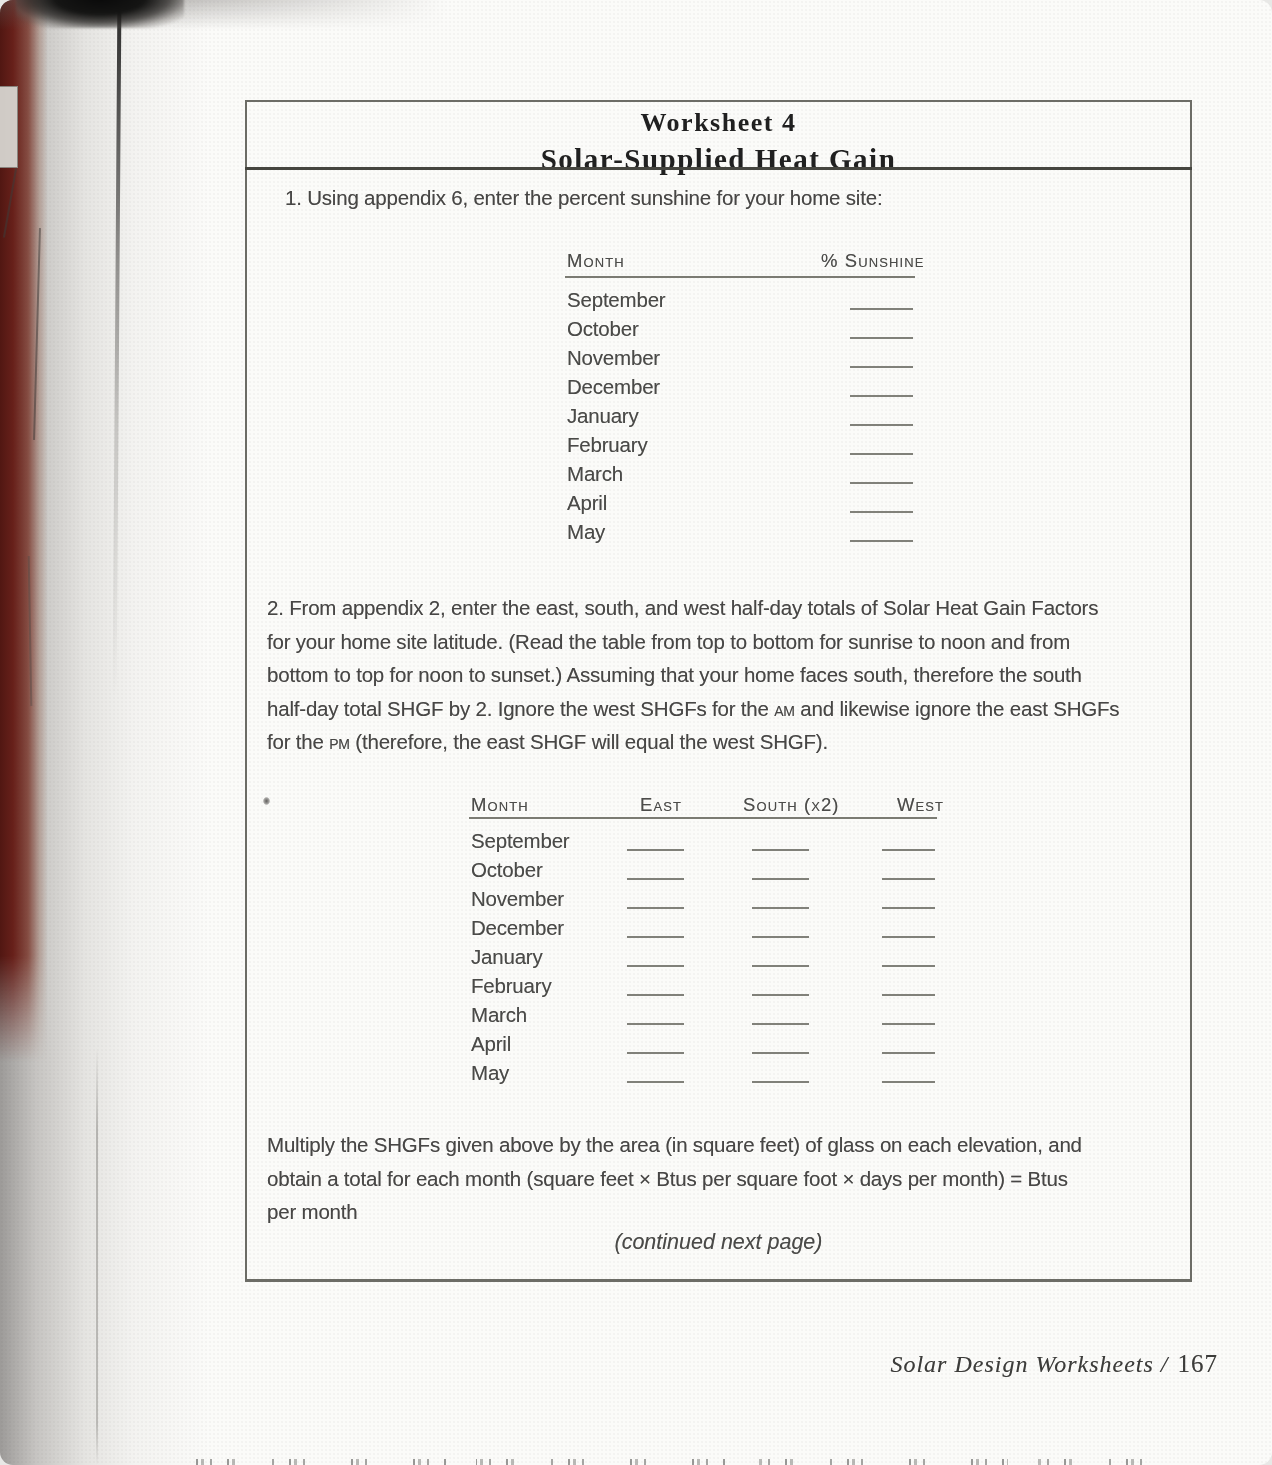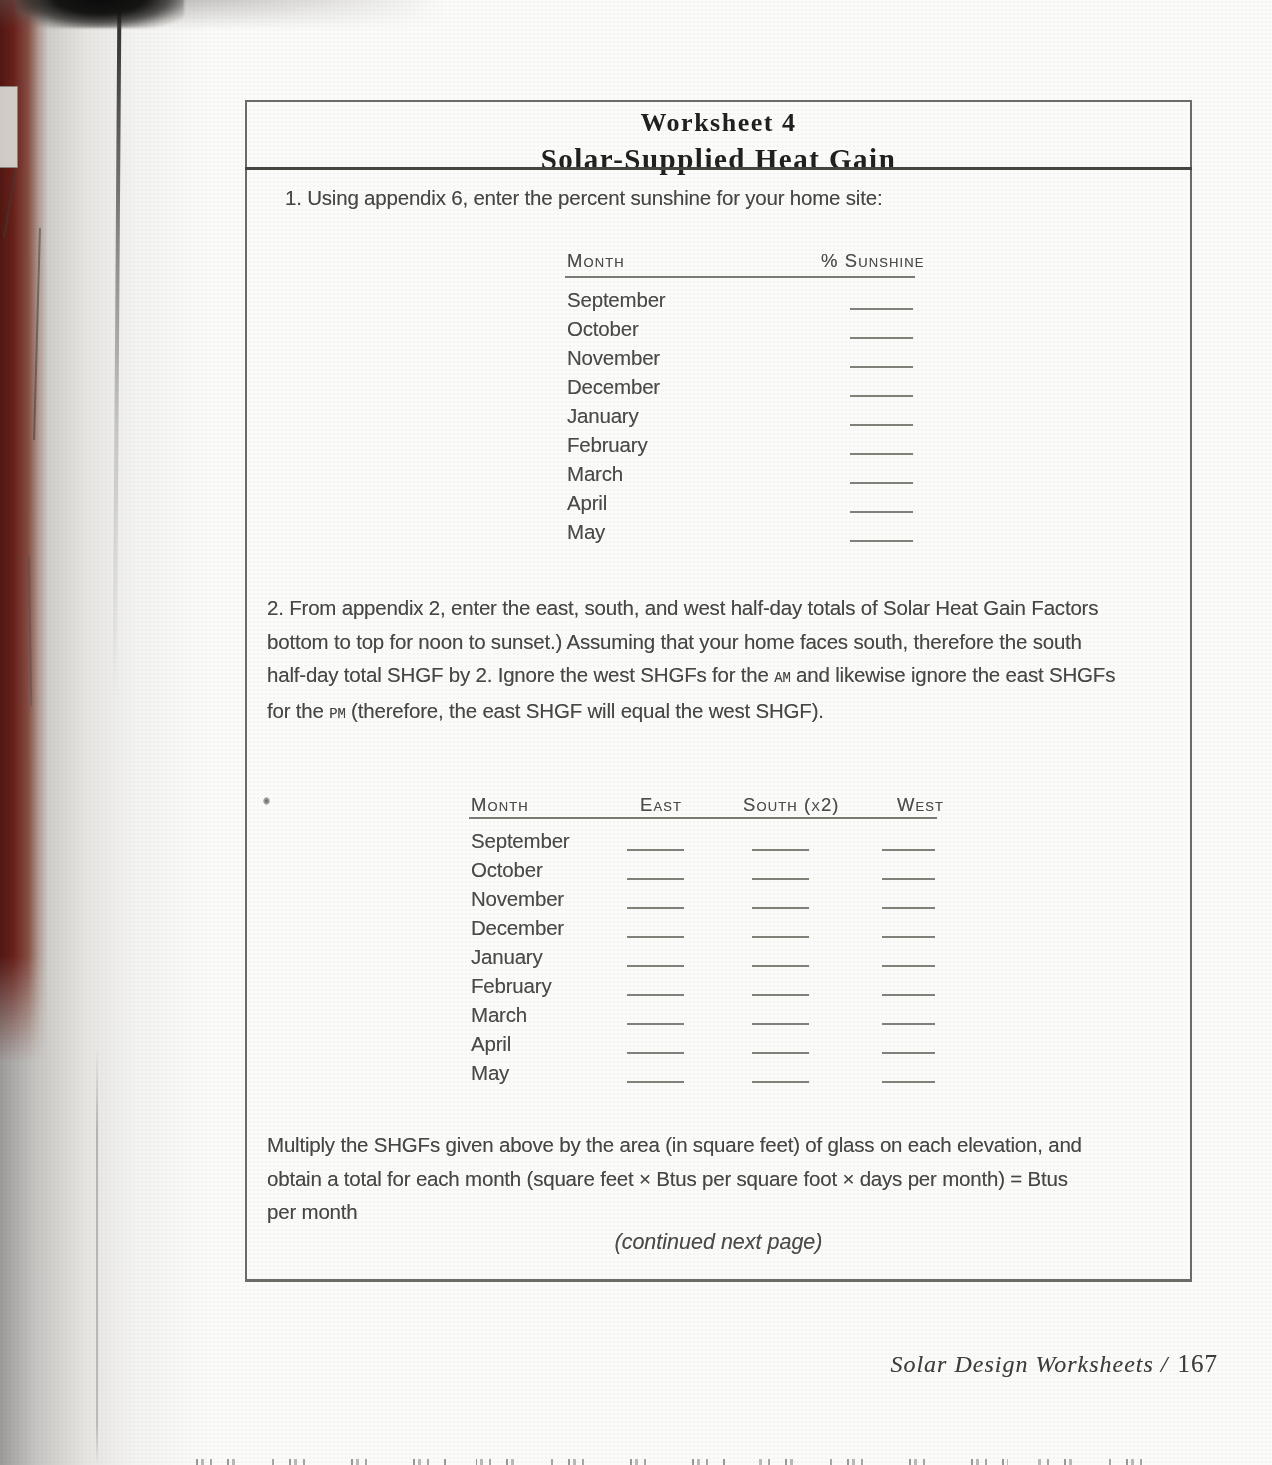--- a/index.html
+++ b/index.html
@@ -2,20 +2,21 @@
 <html><head>
 <meta charset="utf-8">
 <style>
   html,body{margin:0;padding:0;background:#e8e8e6;}
   .page{
     position:relative; width:1272px; height:1465px; overflow:hidden;
     background-color:#fbfbf9;
     background-image:radial-gradient(rgba(125,122,118,0.055) 1px, transparent 1px);
     background-size:4px 4px;
     font-family:"Liberation Sans", sans-serif;
+    border-radius:13px;
     -webkit-font-smoothing:antialiased;
   }
   
   .gutter-shadow{
     position:absolute; left:0; top:0; width:215px; height:100%;
     background:linear-gradient(to right,
       rgba(70,66,64,0.52) 0px, rgba(105,100,96,0.36) 36px,
       rgba(140,136,130,0.20) 85px, rgba(165,160,155,0.09) 135px, rgba(0,0,0,0) 210px);
   }
   .spine-strip{
@@ -83,21 +84,21 @@
   .title-l1{font-size:26px; line-height:27px;}
   .title-l2{font-size:29px; line-height:30px;margin-top:8px;}
   .title-rule{position:absolute; left:-2px; right:-2px; top:65px; height:3px; background:#45453f;}
   .body-text{color:#474645; font-size:20.5px; letter-spacing:-0.2px; white-space:nowrap;
     text-shadow:0 0 0.5px rgba(80,78,76,0.45);}
   .item1{position:absolute; left:20px; top:84px;margin-left:18px;}
   .para{position:absolute; left:20px;}
   .para div{line-height:33.6px;}
   .item2{top:489px;}
   .closing{top:1026px;}
-  .sc{font-variant:small-caps;font-family:Liberation Mono, monospace;}
+  .sc{font-variant:small-caps;}
   .continued{
     position:absolute; left:0; right:0; top:1128px; text-align:center;
     font-style:italic; font-size:21.5px; color:#4a4a48; letter-spacing:0px;
     text-shadow:0 0 0.5px rgba(80,78,76,0.4);
   }
   
   .tbl{position:absolute;text-align:center;}
   .t1{left:318px; top:146px; width:350px;}
   .t2{left:222px; top:690px; width:468px;}
   .tbl-head{position:relative; height:30px;}
@@ -201,20 +202,21 @@
           </div>
         <div class="t-row">
             <span class="m-label">May</span>
             <div class="fill-line fill-sunshine"></div>
           </div>
       </div>
     </div>
 
     <div class="para item2 body-text">
       <div>2. From appendix 2, enter the east, south, and west half-day totals of Solar Heat Gain Factors</div>
+      <div>for your home site latitude. (Read the table from top to bottom for sunrise to noon and from</div>
       <div>bottom to top for noon to sunset.) Assuming that your home faces south, therefore the south</div>
       <div><span>half-day total SHGF by 2. Ignore the west SHGFs for the </span><span class="sc">am</span><span> and likewise ignore the east SHGFs</span></div>
       <div><span>for the </span><span class="sc">pm</span><span> (therefore, the east SHGF will equal the west SHGF).</span></div>
     </div>
 
     <div class="ink-speck"></div>
 
     <div class="tbl t2">
       <div class="tbl-head">
         <span class="th" style="left:2px">Month</span>

